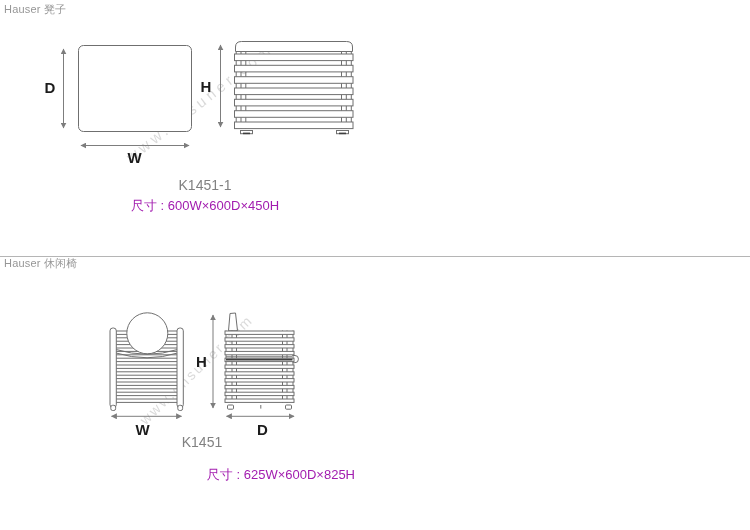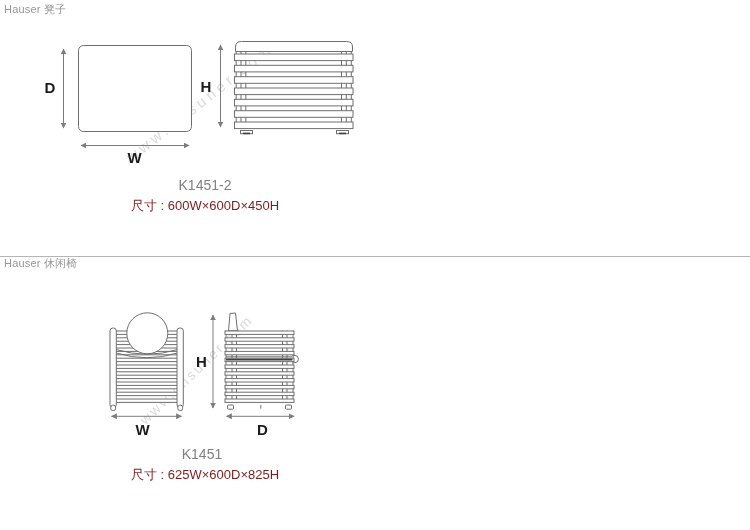--- a/index.html
+++ b/index.html
@@ -6,21 +6,21 @@
   body{
     width:750px;height:530px;position:relative;background:#ffffff;overflow:hidden;
     font-family:"Liberation Sans", sans-serif;
   }
   .abs{position:absolute;}
   .section-title{
     left:4px;font-size:11px;color:#969696;letter-spacing:.2px;
   }
   .caption{left:55px;width:300px;text-align:center;}
   .model{font-size:14px;color:#818181;}
-  .dims{font-size:13px;color:#7f1d1d;}
+  .dims{font-size:13px;color:#a21caf;}
   .divider{left:0;width:750px;height:1px;background:#b5b5b5;}
   .watermark{
     color:rgba(158,158,158,.38);font-size:15px;letter-spacing:4px;
     transform-origin:0 50%;white-space:nowrap;pointer-events:none;
   }
   .wm1{left:128px;top:150px;transform:rotate(-38deg);}
   .wm2{left:142px;top:414px;transform:rotate(-44deg);font-size:14px;letter-spacing:2.5px;}
   svg{position:absolute;left:0;}
   .ln{stroke:#6f6f6f;stroke-width:1;fill:none;}
   .fw{fill:#ffffff;stroke:#6f6f6f;stroke-width:1;}
@@ -80,21 +80,21 @@
     <rect class="fw" x="234.5" y="110.7" width="118.5" height="6.6"></rect>
     <rect class="fw" x="234.5" y="122" width="118.5" height="6.6"></rect>
 
     <rect class="fw" x="240.5" y="130.5" width="12" height="3.2"></rect>
     <rect class="fw" x="336.5" y="130.5" width="12" height="3.2"></rect>
     <line class="dark" x1="243" y1="133.4" x2="250" y2="133.4"></line>
     <line class="dark" x1="339" y1="133.4" x2="346" y2="133.4"></line>
   </g>
 </svg>
 
-<div class="abs caption model" style="top:177px;">K1451-2</div>
+<div class="abs caption model" style="top:177px;">K1451-1</div>
 <div class="abs caption dims" style="top:197px;">尺寸 : 600W×600D×450H</div>
 
 <div class="abs divider" style="top:255.5px;"></div>
 
 <div class="abs section-title" style="top:256px;">Hauser 休闲椅</div>
 
 <div class="abs watermark wm2">www.onsuner.com</div>
 
 <svg style="top:290px;" width="750" height="200" viewBox="0 0 750 200">
   <defs>
@@ -171,14 +171,14 @@
     <rect class="fw" x="285.5" y="115" width="6" height="4.2" rx="1"></rect>
     <line class="ln" x1="260.8" y1="115" x2="260.8" y2="118.6"></line>
   </g>
 
   <g>
     <line class="dim" x1="226.5" y1="126.3" x2="294" y2="126.3" marker-start="url(#ah2)" marker-end="url(#ah2)"></line>
     <text class="dlab" x="262.5" y="145">D</text>
   </g>
 </svg>
 
-<div class="abs caption model" style="top:446px;left:52px;">K1451</div>
-<div class="abs caption dims" style="top:466px;left:55px;">尺寸 : 625W×600D×825H</div>
+<div class="abs caption model" style="top:434px;left:52px;">K1451</div>
+<div class="abs caption dims" style="top:466px;left:55px;text-align:right;">尺寸 : 625W×600D×825H</div>
 
 </body></html>

